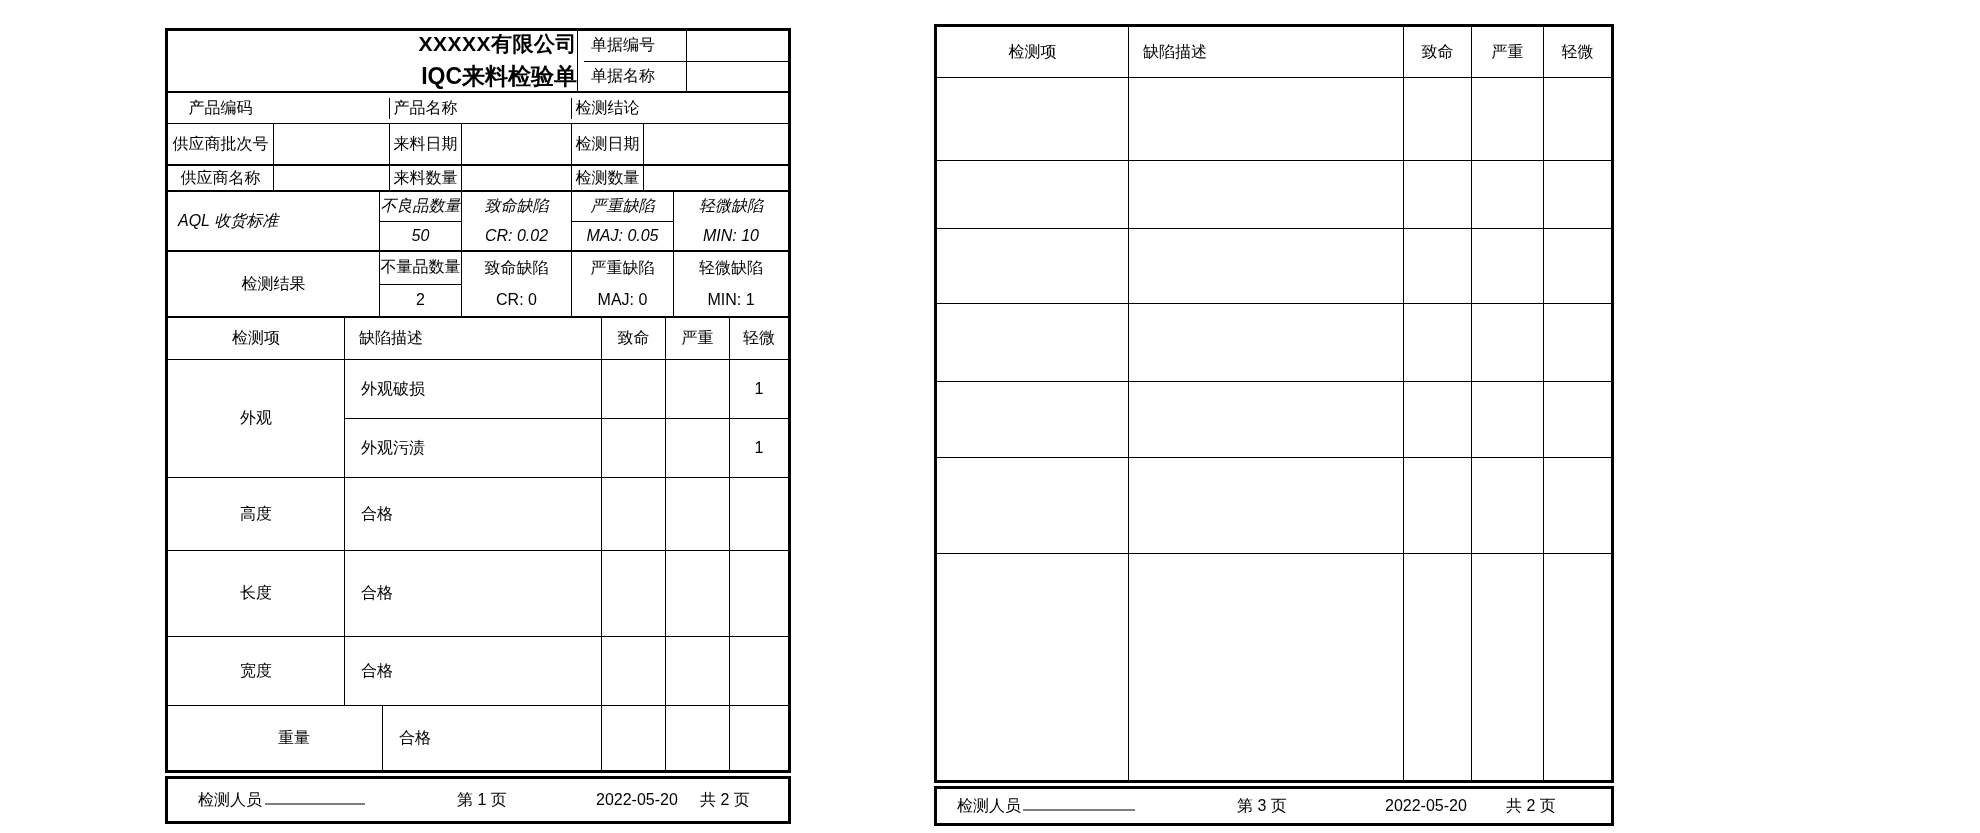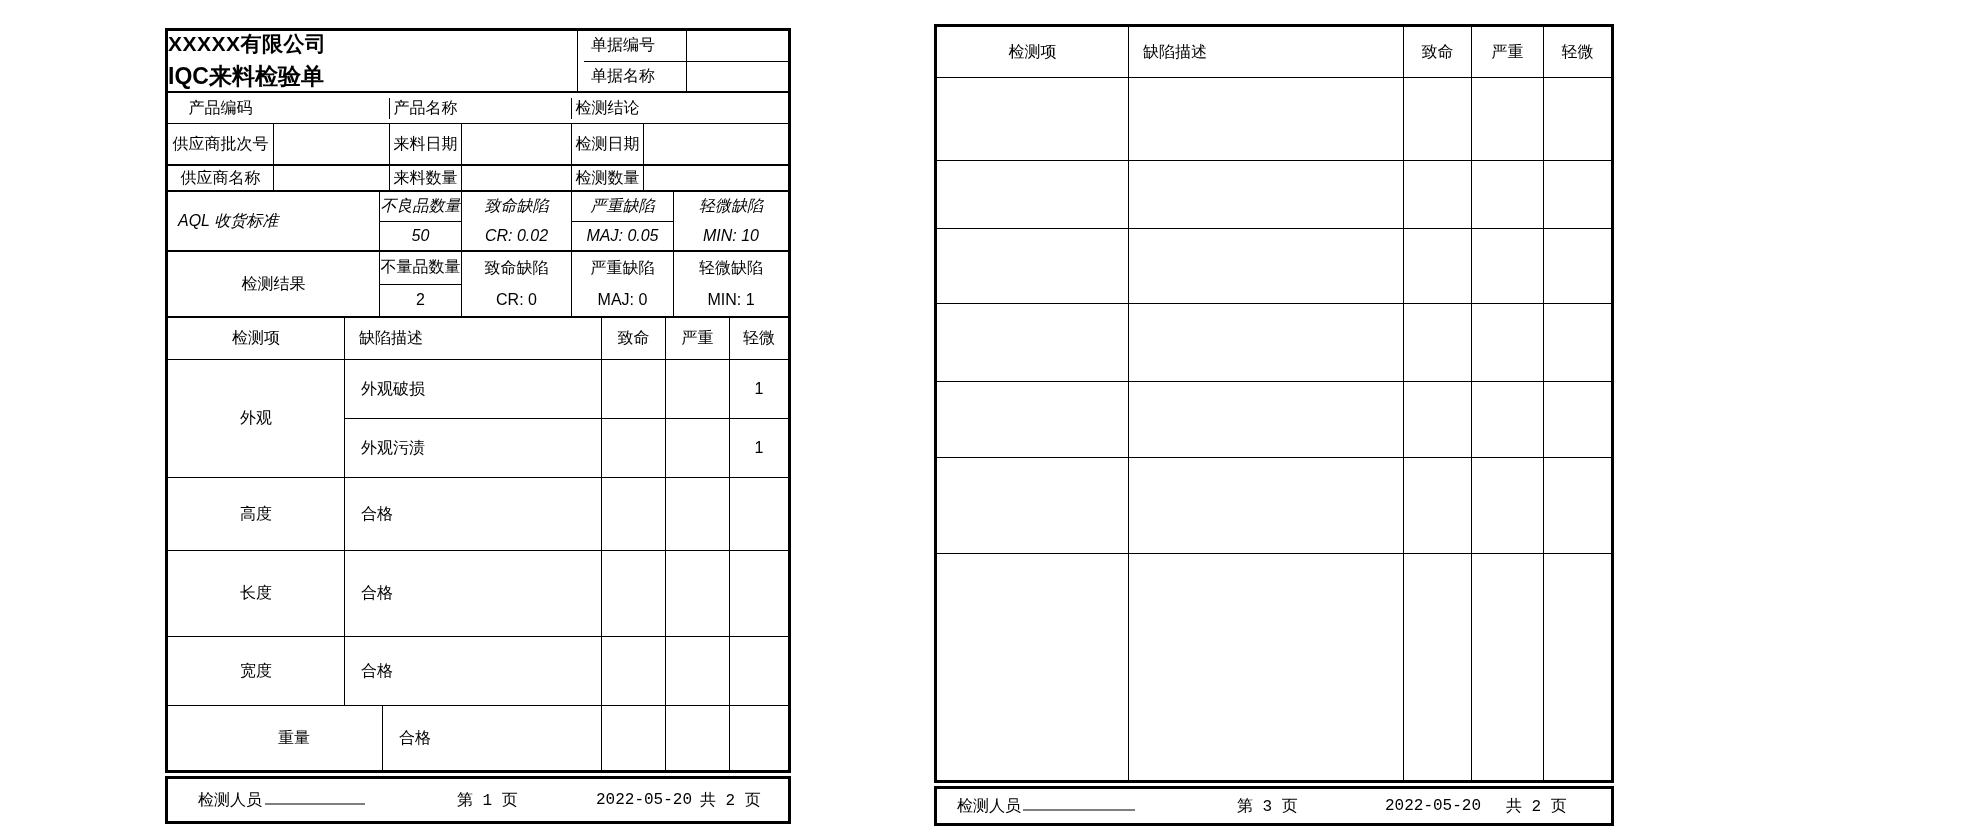--- a/index.html
+++ b/index.html
@@ -11,21 +11,21 @@
     font-size: 16px;
   }
   .page { position: absolute; background: #fff; border: 3px solid #000; }
   #p1 { left: 165px; top: 28px; width: 626px; }
   #p1f { left: 165px; top: 776px; width: 626px; height: 48px; }
   #p2 { left: 934px; top: 24px; width: 680px; }
   #p2f { left: 934px; top: 786px; width: 680px; height: 40px; }
 
   
   .tblock { display: flex; height: 62px; border-bottom: 2px solid #000; }
-  .titles { width: 413px; display: flex; flex-direction: column; align-items: flex-start; justify-content: center; gap: 3px; }
+  .titles { width: 413px; display: flex; flex-direction: column; align-items: flex-end; justify-content: center; gap: 3px; }
   .company { font-size: 21px; font-weight: bold; letter-spacing: 0.5px; }
   .ftitle { font-size: 23px; font-weight: bold; }
   .docfields { width: 213px; border-left: 1px solid #000; display: flex; flex-direction: column; }
   .docrow { flex: 1; display: flex; margin-left: 6px; }
   .docrow.first { border-bottom: 1px solid #000; }
   .dlabel { width: 102px; display: flex; align-items: center; padding-left: 7px; }
   .dvalue { flex: 1; border-left: 1px solid #000; }
 
   
   .inforow { display: flex; }
@@ -72,21 +72,21 @@
   .p2head { display: flex; height: 51px; border-bottom: 1px solid #000; }
   .p2head > div + div { border-left: 1px solid #000; }
   .p2row { display: flex; border-bottom: 1px solid #000; }
   .p2row > div + div { border-left: 1px solid #000; }
   .p2row.last { border-bottom: none; }
   .pw1 { width: 191px; } .pw2 { flex: 1; } .pw3 { width: 68px; } .pw4 { width: 72px; } .pw5 { width: 68px; }
   .er1 { height: 83px; } .er2 { height: 68px; } .er3 { height: 75px; } .er4 { height: 78px; }
   .er5 { height: 76px; } .er6 { height: 96px; } .er7 { height: 226px; }
 
   
-  .fbox { position: absolute; background: #fff; border: 3px solid #000; font-family: Liberation Mono, monospace; }
+  .fbox { position: absolute; background: #fff; border: 3px solid #000; }
   .finsp { position: absolute; top: 50%; transform: translateY(-50%); display: flex; align-items: baseline; }
   .fline { display: inline-block; border-bottom: 1px solid #000; height: 13px; }
   .fitem { position: absolute; top: 50%; transform: translateY(-50%); white-space: nowrap; }
 </style>
 </head>
 <body>
 
 <div class="page" id="p1">
 
   <div class="tblock">

